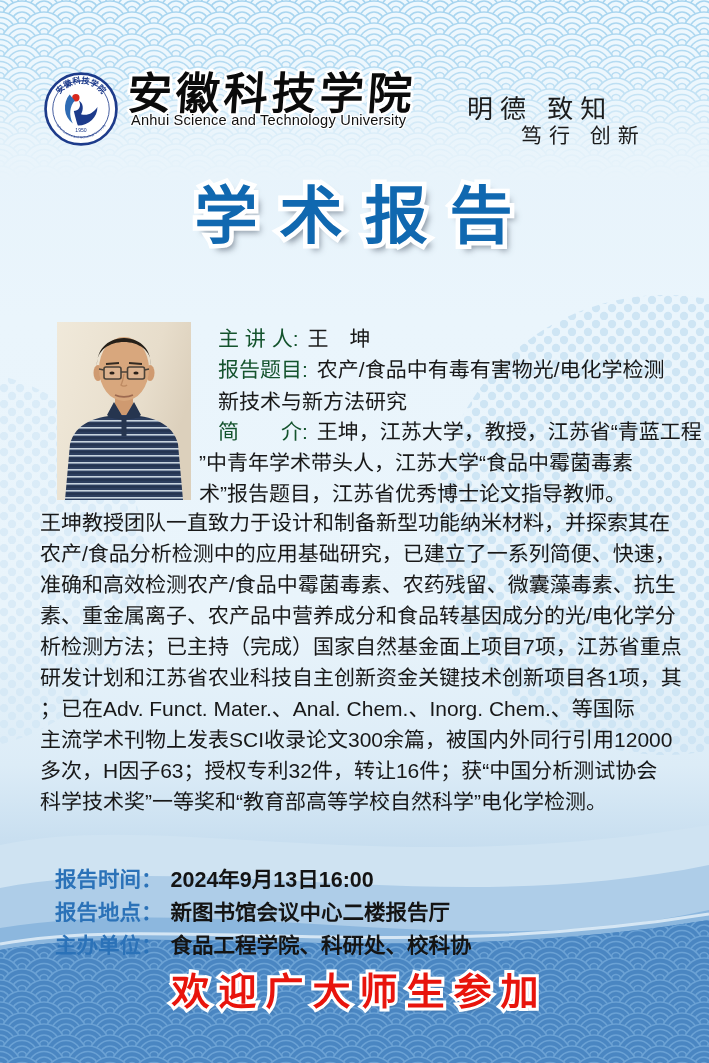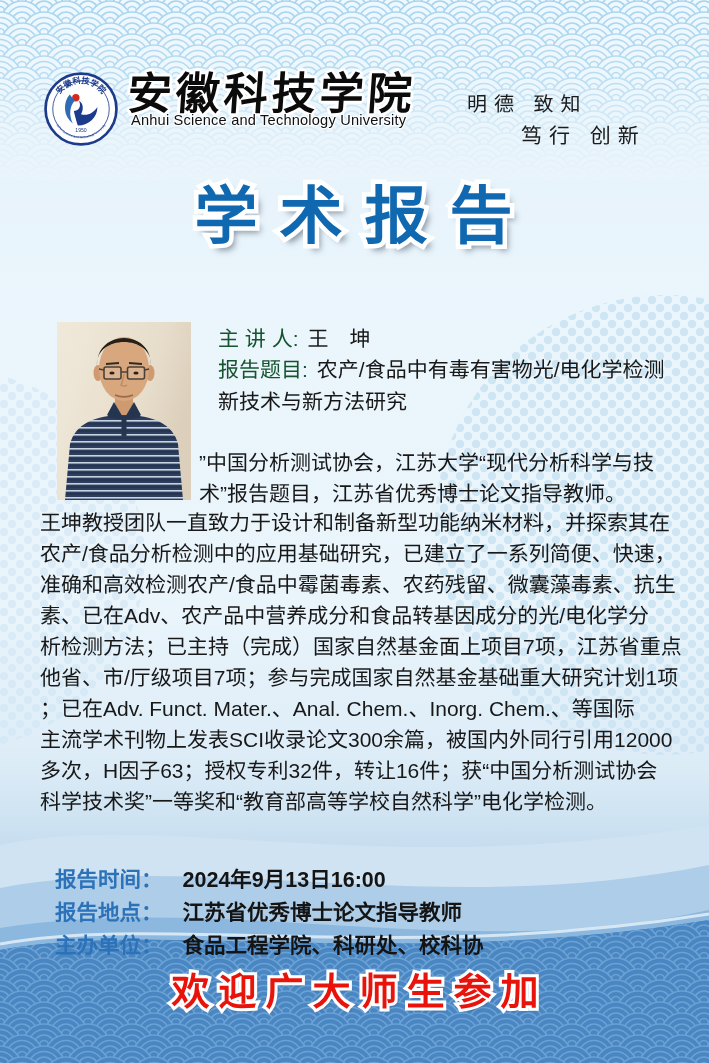--- a/index.html
+++ b/index.html
@@ -26,21 +26,21 @@
     position:absolute;left:128px;top:58px;z-index:10;
     font-size:44px;font-weight:bold;letter-spacing:4px;color:#0b0b0b;
     transform:skewX(-4deg);
     text-shadow:-2px -2px 0 #fff,2px -2px 0 #fff,-2px 2px 0 #fff,2px 2px 0 #fff,0 3px 0 #fff,3px 0 0 #fff,-3px 0 0 #fff,0 -3px 0 #fff;
   }
   .univ-en{
     position:absolute;left:131px;top:112px;z-index:10;
     font-size:14.6px;color:#101010;letter-spacing:0.2px;
     text-shadow:-1px -1px 0 #fff,1px -1px 0 #fff,-1px 1px 0 #fff,1px 1px 0 #fff;
   }
-  .motto-line1{position:absolute;left:467px;top:88px;z-index:10;font-size:20px;letter-spacing:7px;color:#1b1b1b;}
+  .motto-line1{position:absolute;left:467px;top:88px;z-index:10;font-size:26px;letter-spacing:7px;color:#1b1b1b;}
   .motto-line2{position:absolute;left:521px;top:119px;z-index:10;font-size:21px;letter-spacing:7px;color:#1b1b1b;}
   
   .title-wrap{
     position:absolute;left:10px;top:170px;width:709px;height:92px;z-index:10;
     text-align:center;font-size:63px;font-weight:bold;letter-spacing:22px;line-height:92px;
   }
   .t-stroke{
     position:absolute;left:0;top:0;display:block;width:100%;
     color:#1068b0;-webkit-text-stroke:9px #ffffff;
     text-shadow:5px 6px 6px rgba(100,112,128,0.8);
@@ -58,21 +58,21 @@
   .sp-4{left:218px;top:420px;}
   .sp-5{left:199px;top:451px;}
   .sp-6{left:199px;top:482px;}
   
   .para{position:absolute;left:40px;top:507px;width:645px;z-index:10;}
   .para-line{font-size:21px;line-height:31px;color:#181818;white-space:nowrap;}
   
   .details{position:absolute;left:55px;top:862px;z-index:10;}
   .detail-row{height:33px;font-size:21.5px;font-weight:bold;white-space:nowrap;}
   .d-label{color:#2b72b8;}
-  .d-value{color:#141414;margin-left:20px;}
+  .d-value{color:#141414;margin-left:8px;}
   
   .welcome{
     position:absolute;left:5px;top:966px;width:709px;height:52px;z-index:10;
     text-align:center;font-size:38px;font-weight:bold;letter-spacing:9px;line-height:52px;
   }
   .w-stroke{
     position:absolute;left:0;top:0;display:block;width:100%;
     color:#e8140c;-webkit-text-stroke:6px #ffffff;
     text-shadow:2px 3px 3px rgba(40,60,90,0.35);
   }
@@ -257,43 +257,46 @@
 
   <div class="sp-line sp-1">
     <span class="sp-label">主 讲 人:</span><span class="sp-value">王　坤</span>
   </div>
   <div class="sp-line sp-2">
     <span class="sp-label">报告题目:</span><span class="sp-value">农产/食品中有毒有害物光/电化学检测</span>
   </div>
   <div class="sp-line sp-3">
     <span class="sp-value-only">新技术与新方法研究</span>
   </div>
+  <div class="sp-line sp-4">
+    <span class="sp-label">简　　介:</span><span class="sp-value">王坤，江苏大学，教授，江苏省“青蓝工程</span>
+  </div>
   <div class="sp-line sp-5">
-    <span class="sp-value-only">”中国分析测试协会，江苏大学“现代分析科学与技</span>
+    <span class="sp-value-only">”中青年学术带头人，江苏大学“食品中霉菌毒素</span>
   </div>
   <div class="sp-line sp-6">
     <span class="sp-value-only">术”报告题目，江苏省优秀博士论文指导教师。</span>
   </div>
 
   <div class="para">
       <div class="para-line">王坤教授团队一直致力于设计和制备新型功能纳米材料，并探索其在</div>
       <div class="para-line">农产/食品分析检测中的应用基础研究，已建立了一系列简便、快速，</div>
       <div class="para-line">准确和高效检测农产/食品中霉菌毒素、农药残留、微囊藻毒素、抗生</div>
-      <div class="para-line">素、已在Adv、农产品中营养成分和食品转基因成分的光/电化学分</div>
+      <div class="para-line">素、重金属离子、农产品中营养成分和食品转基因成分的光/电化学分</div>
       <div class="para-line">析检测方法；已主持（完成）国家自然基金面上项目7项，江苏省重点</div>
-      <div class="para-line">他省、市/厅级项目7项；参与完成国家自然基金基础重大研究计划1项</div>
+      <div class="para-line">研发计划和江苏省农业科技自主创新资金关键技术创新项目各1项，其</div>
       <div class="para-line">；已在Adv. Funct. Mater.、Anal. Chem.、Inorg. Chem.、等国际</div>
       <div class="para-line">主流学术刊物上发表SCI收录论文300余篇，被国内外同行引用12000</div>
       <div class="para-line">多次，H因子63；授权专利32件，转让16件；获“中国分析测试协会</div>
       <div class="para-line">科学技术奖”一等奖和“教育部高等学校自然科学”电化学检测。</div>
     </div>
 
   <div class="details">
       <div class="detail-row"><span class="d-label">报告时间：</span><span class="d-value">2024年9月13日16:00</span></div>
-      <div class="detail-row"><span class="d-label">报告地点：</span><span class="d-value">江苏省优秀博士论文指导教师</span></div>
+      <div class="detail-row"><span class="d-label">报告地点：</span><span class="d-value">新图书馆会议中心二楼报告厅</span></div>
       <div class="detail-row"><span class="d-label">主办单位：</span><span class="d-value">食品工程学院、科研处、校科协</span></div>
     </div>
 
   <div class="welcome">
     <span class="w-stroke">欢迎广大师生参加</span>
     <span class="w-fill">欢迎广大师生参加</span>
   </div>
 
 </div>
 

